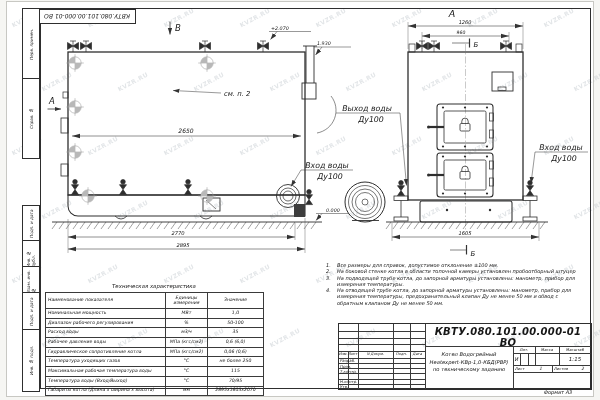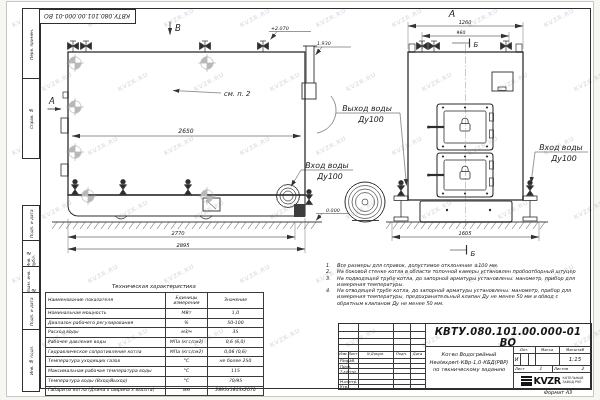--- a/index.html
+++ b/index.html
@@ -469,23 +469,15 @@
   <div class="lbl" style="left:196px;top:23px;width:24px;font-size:3.8px">Масса</div>
   <div class="lbl" style="left:220px;top:23px;width:32px;font-size:3.8px">Масштаб</div>
   <div class="lbl" style="left:174px;top:32px;width:7.3px;font-size:5px">И</div>
   <div class="lbl" style="left:220px;top:31.5px;width:32px;font-size:5.5px">1:15</div>
 
   <div class="lbl" style="left:176px;top:42.2px;width:16px;font-size:3.8px;text-align:left">Лист</div>
   <div class="lbl" style="left:196px;top:41.8px;width:12px;font-size:4.5px">1</div>
   <div class="lbl" style="left:215px;top:42.2px;width:20px;font-size:3.8px;text-align:left">Листов</div>
   <div class="lbl" style="left:238px;top:41.8px;width:12px;font-size:4.5px">2</div>
 
-  <div class="logo">
-    <span class="kvzr-glyph"></span>
-    <span class="kvzr-text">KVZR</span>
-    <span class="kvzr-sub">
-      <span>КОТЕЛЬНЫЙ</span><br>
-      <span>ЗАВОД РЭП</span>
-    </span>
-  </div>
 </div>
 
 <div class="format">Формат  А3</div>
 
 </body></html>

